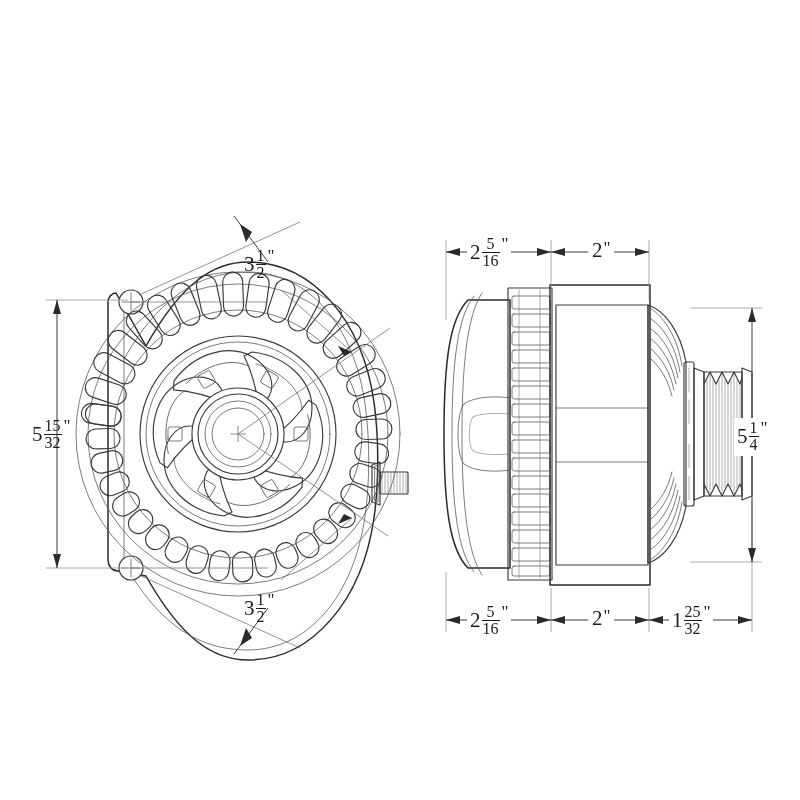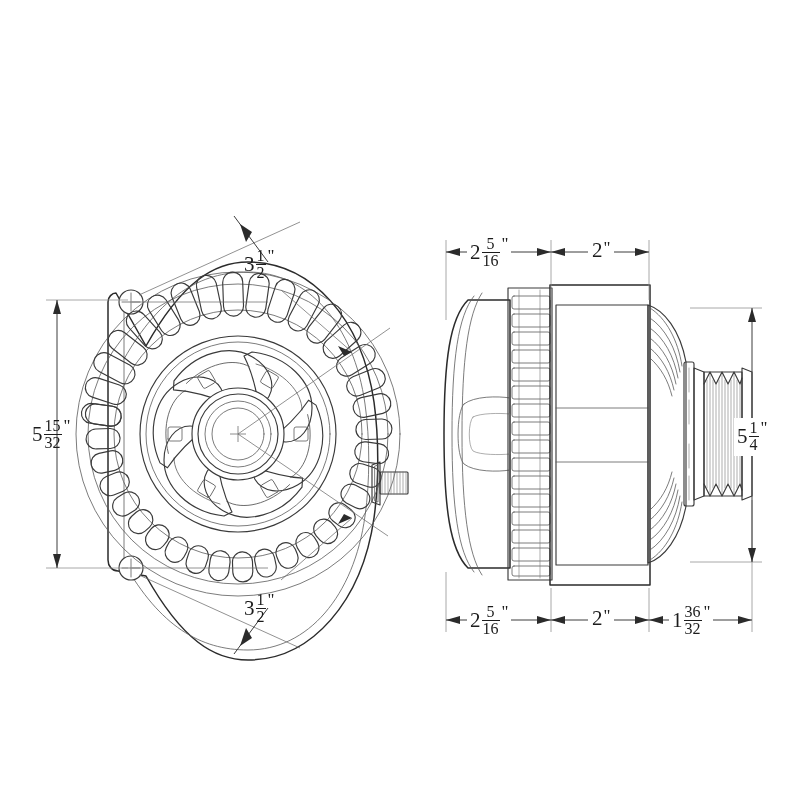--- a/index.html
+++ b/index.html
@@ -606,21 +606,21 @@
     <span class="dim-inner">
       <span class="whole">2</span>
         <span class="inchmark">"</span>
     </span>
   </div>
 
   <div class="dimtext" style="left:669px; top:604px; background:#ffffff; padding:0 3px;">
     <span class="dim-inner">
       <span class="whole">1</span>
         <span class="frac">
-          <span class="num">36</span>
+          <span class="num">25</span>
           <span class="den">32</span>
         </span>
         <span class="inchmark">"</span>
     </span>
   </div>
 
   <div class="dimtext" style="left:734px; top:418px; background:#ffffff; padding:2px 3px;">
     <span class="dim-inner">
       <span class="whole">5</span>
         <span class="frac">

